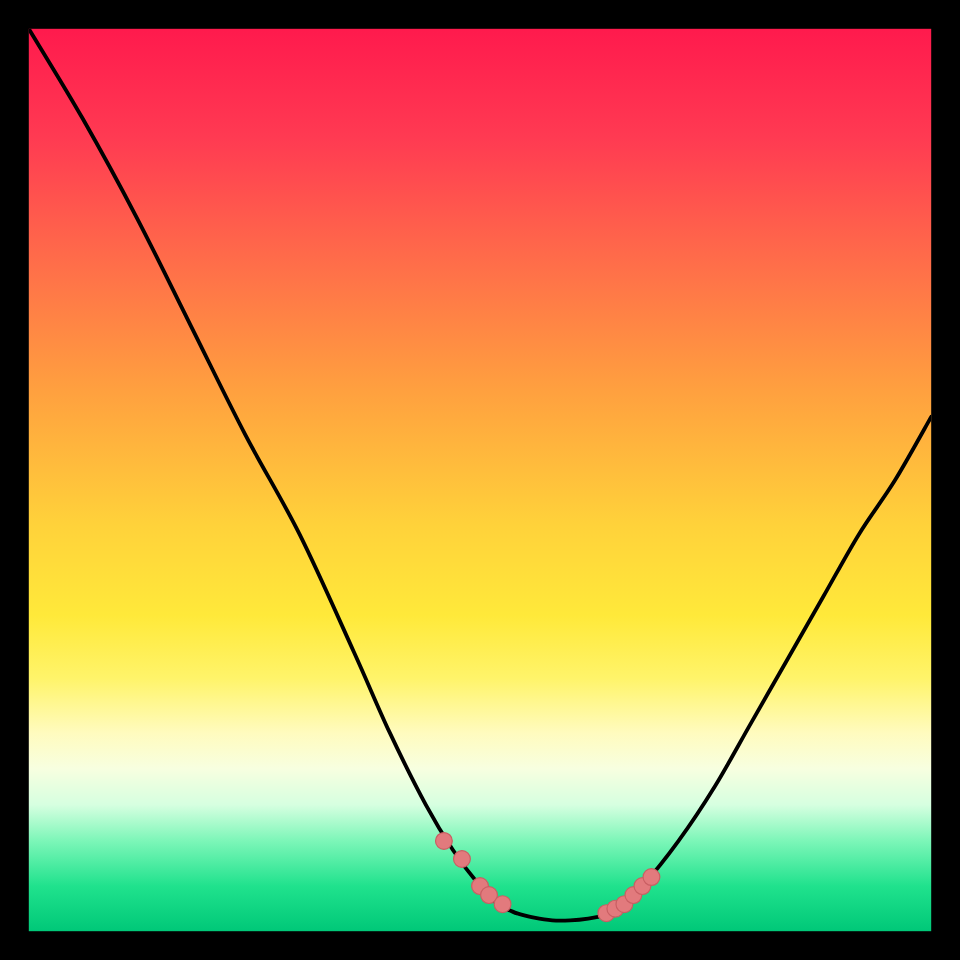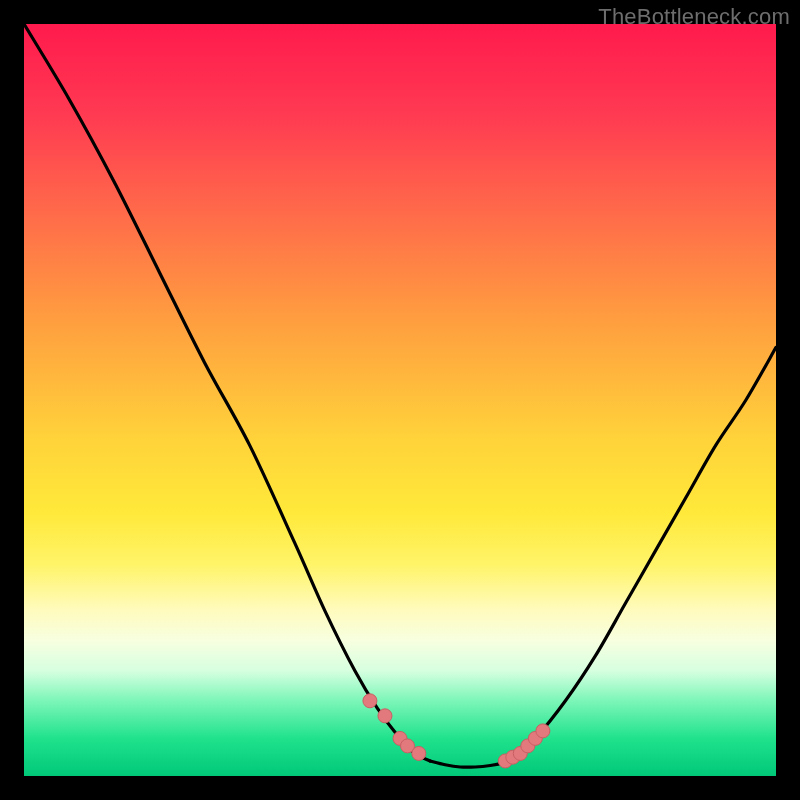--- a/index.html
+++ b/index.html
@@ -55,21 +55,20 @@
     left: 0;
     top: 0;
     width: 752px;
     height: 752px;
   }
 </style>
 </head>
 <body>
 
 <div class="frame">
-  <div class="watermark">TheBottleneck.com</div>
 
   <div class="plot-area">
     <svg class="curve-layer" viewBox="0 0 752 752">
       <path id="curve-left" fill="none" stroke-width="3.2" stroke-linecap="round" d="M 0 0 C 7.52 12.533333333333323, 30.08 48.87999999999994, 45.12 75.19999999999993 C 60.16 101.51999999999992, 75.2 129.09333333333328, 90.24 157.91999999999996 C 105.27999999999999 186.74666666666664, 120.32 218.07999999999996, 135.35999999999999 248.15999999999997 C 150.39999999999998 278.23999999999995, 165.44 309.5733333333333, 180.48 338.4 C 195.51999999999998 367.22666666666663, 210.56 391.04, 225.6 421.12 C 240.64 451.2, 258.1866666666666 491.3066666666667, 270.71999999999997 518.88 C 283.25333333333333 546.4533333333334, 290.7733333333333 565.2533333333333, 300.8 586.56 C 310.8266666666667 607.8666666666666, 322.1066666666667 630.4266666666667, 330.88 646.72 C 339.6533333333333 663.0133333333333, 345.92 673.0400000000001, 353.44 684.32 C 360.96 695.6, 369.73333333333335 706.88, 376 714.4 C 382.26666666666665 721.92, 386.0266666666667 725.6800000000001, 391.04 729.44 C 396.05333333333334 733.2, 403.5733333333334 735.7066666666667, 406.08000000000004 736.96" stroke="#000000"></path>
       <path id="curve-floor" fill="none" stroke-width="3.2" stroke-linecap="round" d="M 406.08000000000004 736.96 C 408.5866666666667 737.5866666666667, 416.10666666666674 739.7173333333334, 421.12000000000006 740.72 C 426.1333333333334 741.7226666666667, 431.14666666666665 742.6, 436.15999999999997 742.976 C 441.1733333333333 743.352, 446.18666666666667 743.2266666666667, 451.2 742.976 C 456.2133333333333 742.7253333333333, 461.2266666666667 742.2239999999999, 466.24 741.472 C 471.25333333333333 740.72, 477.52000000000004 739.4666666666666, 481.28000000000003 738.4639999999999 C 485.04 737.4613333333333, 487.5466666666667 735.9573333333333, 488.8 735.456" stroke="#000000"></path>
       <path id="curve-right" fill="none" stroke-width="3.2" stroke-linecap="round" d="M 488.8 735.456 C 492.56 731.9466666666667, 502.5866666666667 724.1759999999999, 511.36 714.4 C 520.1333333333333 704.624, 531.4133333333333 690.5866666666666, 541.4399999999999 676.8 C 551.4666666666666 663.0133333333333, 561.4933333333333 647.9733333333332, 571.52 631.68 C 581.5466666666666 615.3866666666667, 591.5733333333334 596.5866666666666, 601.6 579.04 C 611.6266666666667 561.4933333333333, 621.6533333333333 543.9466666666666, 631.68 526.4 C 641.7066666666666 508.8533333333333, 651.7333333333333 491.3066666666667, 661.76 473.76 C 671.7866666666666 456.2133333333333, 681.8133333333334 437.41333333333336, 691.84 421.12 C 701.8666666666667 404.82666666666665, 711.8933333333333 392.29333333333335, 721.92 376 C 731.9466666666666 359.70666666666665, 746.9866666666667 332.1333333333333, 752 323.36" stroke="#000000"></path>
       <g id="marker-group-left">
           <circle cx="345.92" cy="676.8" r="7" fill="#e27a7d" stroke="#c95f63" stroke-width="1"></circle>
           <circle cx="360.96" cy="691.84" r="7" fill="#e27a7d" stroke="#c95f63" stroke-width="1"></circle>
           <circle cx="376" cy="714.4" r="7" fill="#e27a7d" stroke="#c95f63" stroke-width="1"></circle>

